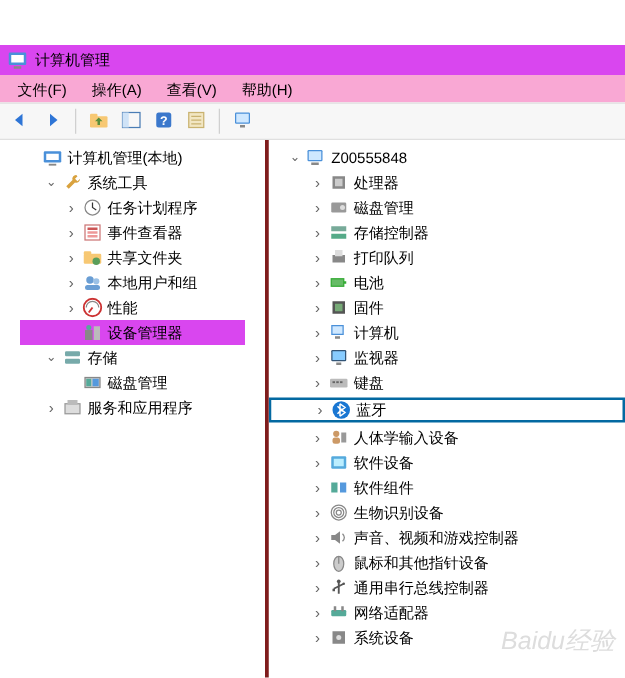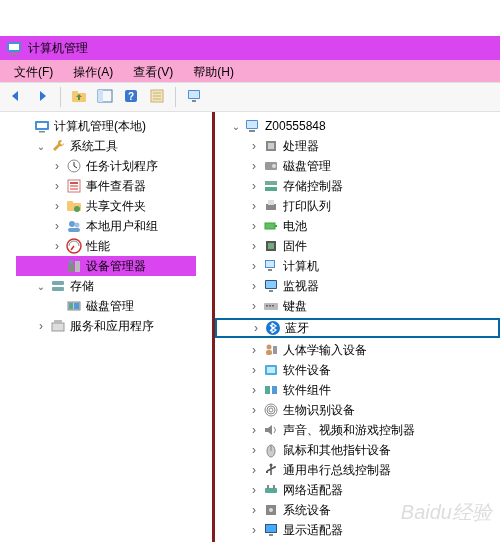--- a/index.html
+++ b/index.html
@@ -494,30 +494,17 @@
             <span class="twisty closed"></span>
             <span class="icon">
               <svg viewBox="0 0 16 16">
                 <rect x="3" y="3" width="10" height="10" fill="#888"></rect>
                 <circle cx="8" cy="8" r="2" fill="#ddd"></circle>
               </svg>
             </span>
             <span class="label">系统设备</span>
           </div>
         </li>
-        <li>
-          <div class="row rind-1">
-            <span class="twisty closed"></span>
-            <span class="icon">
-              <svg viewBox="0 0 16 16">
-                <rect x="2" y="2" width="12" height="9" fill="#357"></rect>
-                <rect x="3" y="3" width="10" height="7" fill="#4af"></rect>
-                <rect x="6" y="12" width="4" height="2" fill="#888"></rect>
-              </svg>
-            </span>
-            <span class="label">显示适配器</span>
-          </div>
-        </li>
       </ul>
   </div>
 </div>
 
 <div class="watermark">Baidu经验</div>
 
 </body></html>

